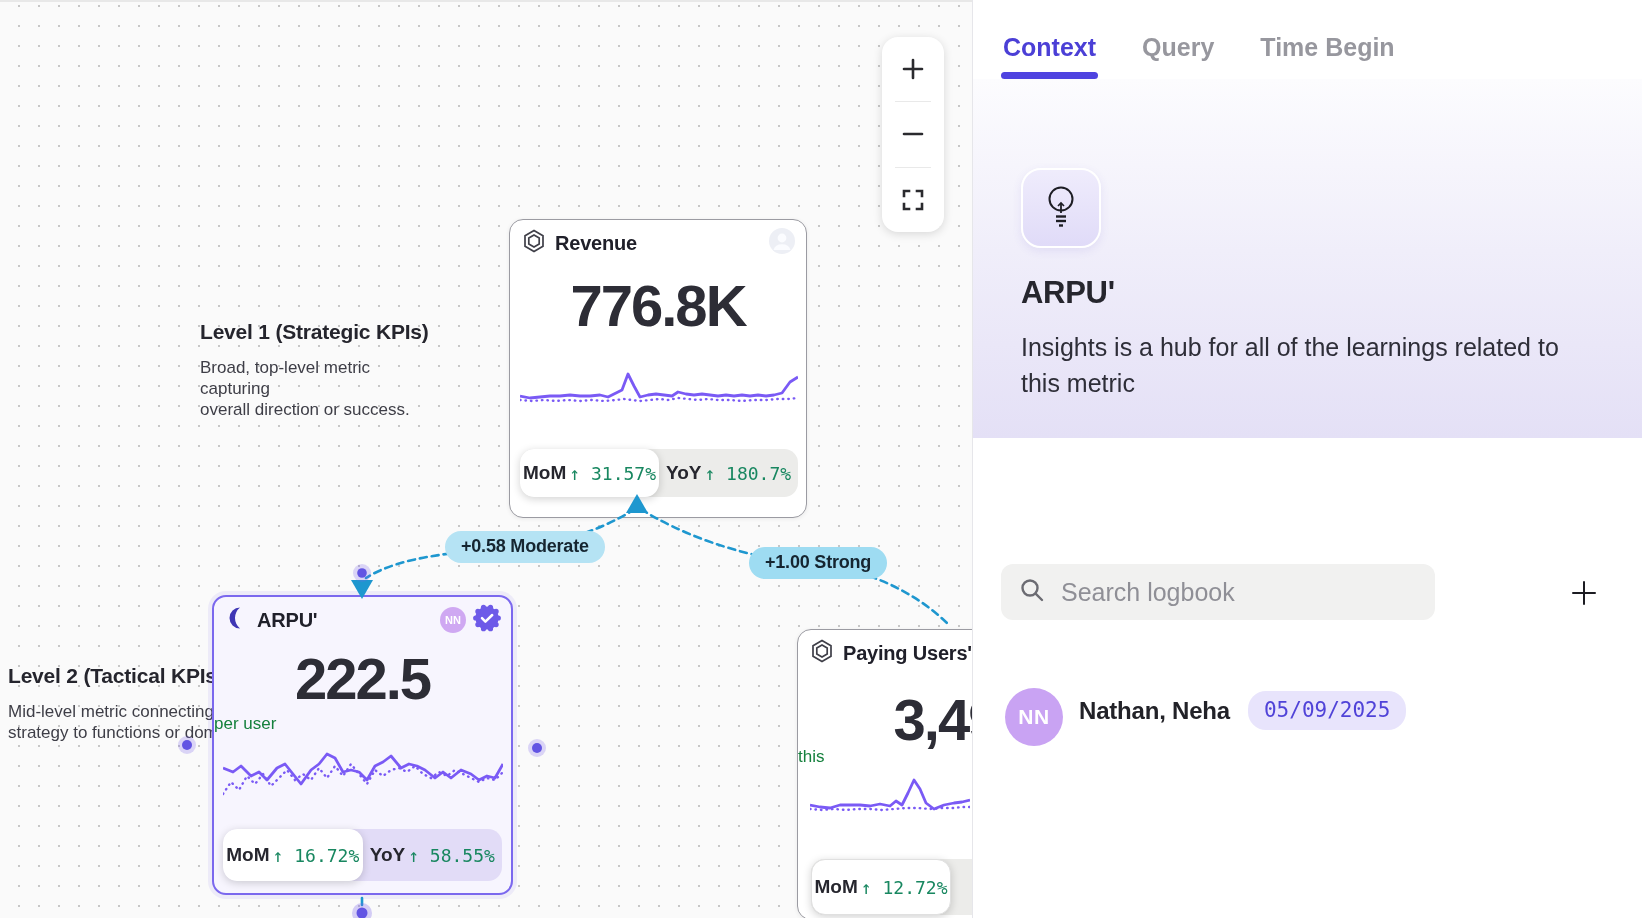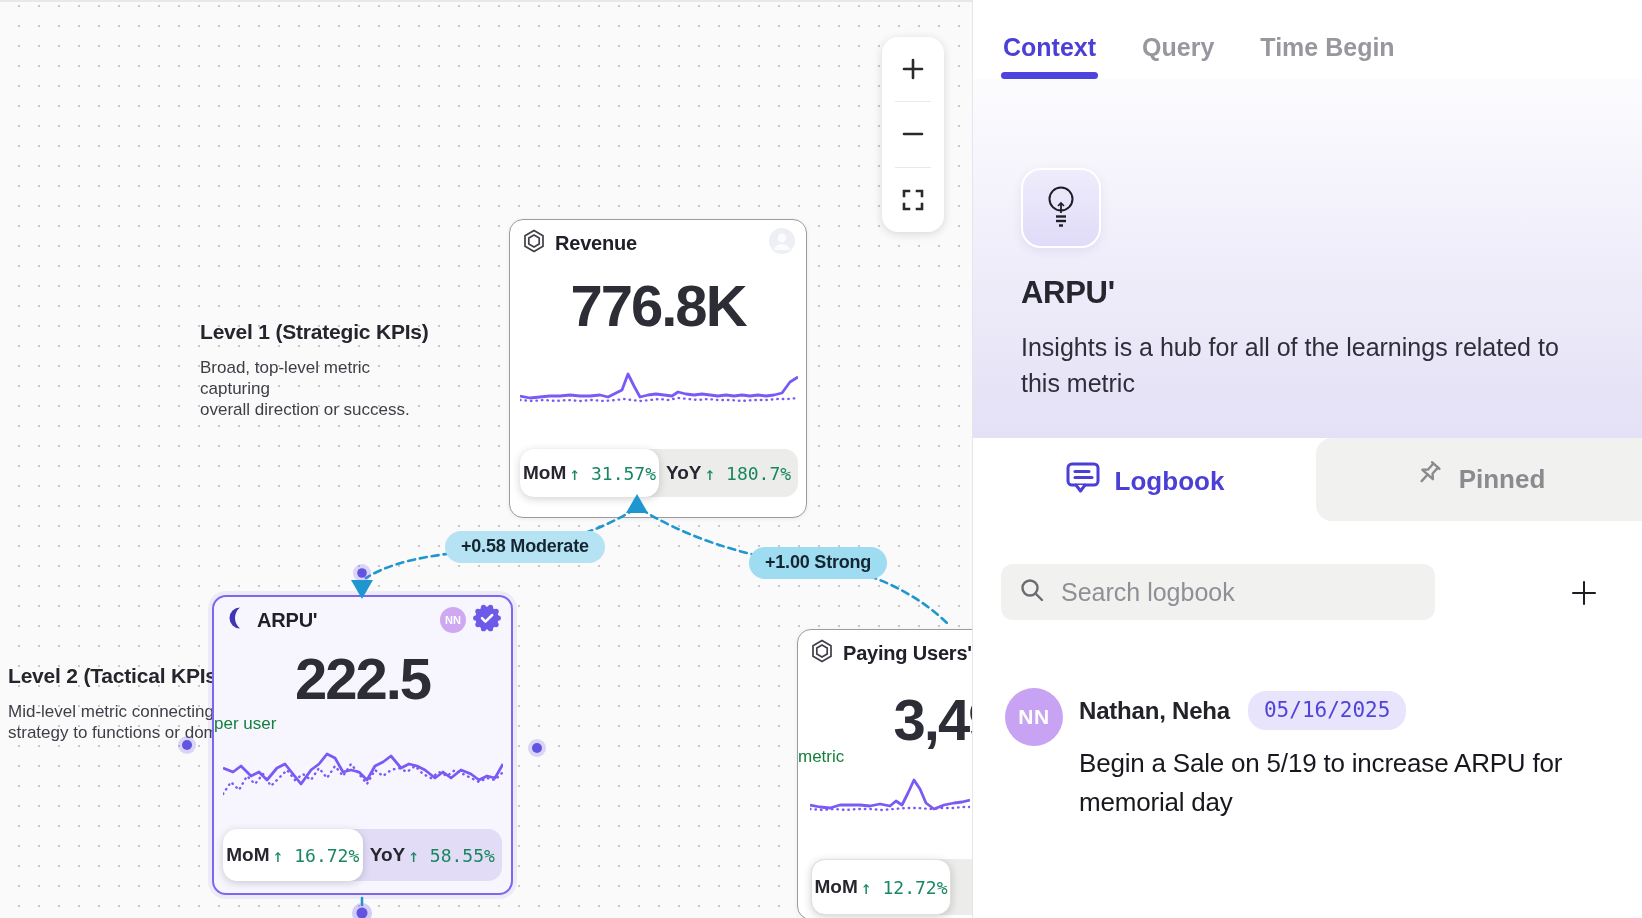--- a/index.html
+++ b/index.html
@@ -239,21 +239,21 @@
     <div class="metric-card pay-card">
       <div class="card-head">
         <span>
           <svg width="24" height="24" viewBox="0 0 24 24" fill="none" stroke="#3f3f48" stroke-width="1.7">
             <polygon points="12,1.5 21,6.8 21,17.2 12,22.5 3,17.2 3,6.8"></polygon>
             <polygon points="12,6 17.2,9 17.2,15 12,18 6.8,15 6.8,9"></polygon>
           </svg></span>
         <span class="card-title">Paying Users'</span>
       </div>
       <div class="big-number" style="top:56px;">3,49</div>
-      <div class="unit-label" style="top:117px;">metric</div>
+      <div class="unit-label" style="top:117px;">this</div>
       <svg class="spark" style="left:12px; top:146px;" width="160" height="46" viewBox="0 0 160 46">
         <polyline fill="none" stroke="#7a5af5" stroke-width="2.4" stroke-dasharray="0.5 5" stroke-linecap="round" points="0,33 12,34 24,33 36,34 48,33 60,33 72,34 84,33 96,32 108,32 120,33 132,32 144,32 152,31 160,31"></polyline>
         <polyline fill="none" stroke="#7a5af5" stroke-width="2.8" stroke-linejoin="round" points="0,29 10,31 20,32 30,29 40,29 50,29 60,30 70,28 80,30 86,25 92,29 98,17 104,4 110,13 116,27 124,33 134,29 144,27 152,26 160,24"></polyline>
       </svg>
       <div class="pill-row" style="left:13px; top:229px; width:278px; height:56px; background:#ececea;">
         <div class="pill active" style="border:1px solid #e0e0e0;">
           <span class="lbl">MoM</span>
           <span class="val">↑ 12.72%</span>
         </div>
         <div class="pill">
@@ -305,43 +305,20 @@
             <path d="M17 23 l3 -3 l3 3" stroke-width="1.6"></path>
             <line x1="15" y1="33.5" x2="25" y2="33.5" stroke-width="2.4"></line>
             <line x1="15" y1="38" x2="25" y2="38" stroke-width="2.4"></line>
             <line x1="18" y1="42.5" x2="22" y2="42.5" stroke-width="2.4"></line>
           </svg></span>
       </div>
       <div class="metric-title">ARPU'</div>
       <div class="metric-desc"><span>Insights is a hub for all of the learnings related to</span><br><span>this metric</span></div>
     </div>
 
-    <div class="subtabs">
-      <div class="subtab logbook">
-        <span>
-          <svg width="36" height="34" viewBox="0 0 36 34" fill="none" stroke="#4b3fd6" stroke-width="3" stroke-linecap="round" stroke-linejoin="round">
-            <rect x="3" y="3" width="30" height="21" rx="4"></rect>
-            <line x1="10" y1="10.5" x2="24" y2="10.5"></line>
-            <line x1="10" y1="16.5" x2="27" y2="16.5"></line>
-            <path d="M11 24 l4.5 6 l4.5 -6" fill="#fff"></path>
-          </svg></span>
-        <span>Logbook</span>
-      </div>
-      <div class="subtab pinned">
-        <span>
-          <svg width="32" height="32" viewBox="0 0 32 32" fill="none" stroke="#8a8a8f" stroke-width="2.4" stroke-linecap="round" stroke-linejoin="round">
-            <g transform="rotate(42 16 13)">
-              <path d="M11 3 h10"></path>
-              <path d="M13 3 v8 l-4 4 h14 l-4 -4 v-8"></path>
-              <path d="M16 15 v9"></path>
-            </g>
-          </svg></span>
-        <span>Pinned</span>
-      </div>
-    </div>
 
     <div class="search-row">
       <div class="search-box">
         <span>
           <svg width="26" height="26" viewBox="0 0 26 26" fill="none" stroke="#6b6b72" stroke-width="2.4" stroke-linecap="round">
             <circle cx="11" cy="11" r="7.5"></circle>
             <line x1="16.6" y1="16.6" x2="23" y2="23"></line>
           </svg></span>
         <input type="text" placeholder="Search logbook" style="">
       </div>
@@ -351,19 +328,18 @@
             <line x1="3" y1="14" x2="25" y2="14"></line>
           </svg>
       </div>
     </div>
 
     <div class="entry">
       <div class="avatar">NN</div>
       <div class="entry-body">
         <div class="entry-top">
           <span class="entry-author">Nathan, Neha</span>
-          <span class="entry-date">05/16/2025</span>
-        </div>
-        <div class="entry-msg"><span>Begin a Sale on 5/19 to increase ARPU for</span><br><span>memorial day</span></div>
+          <span class="entry-date">05/09/2025</span>
+        </div>
       </div>
     </div>
   </div>
 </div>
 
 </body></html>

